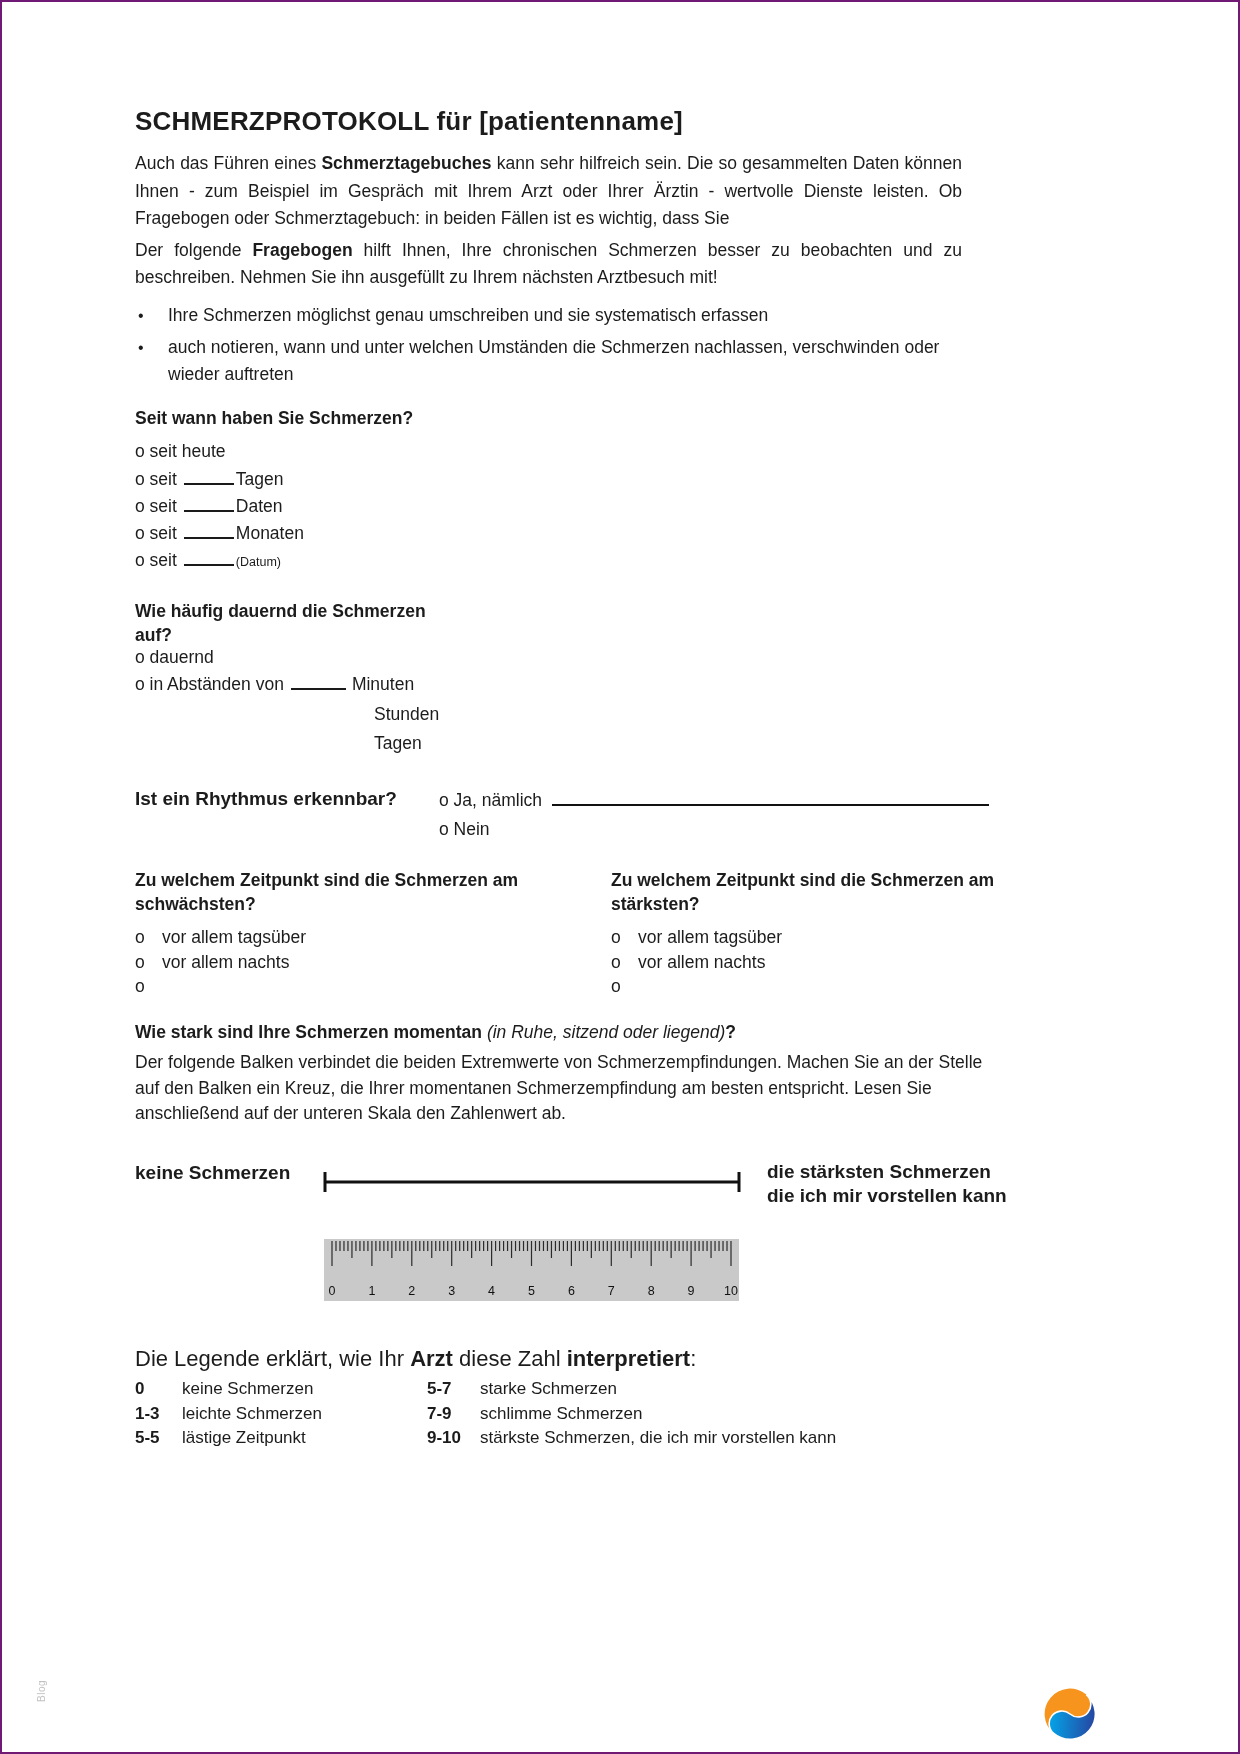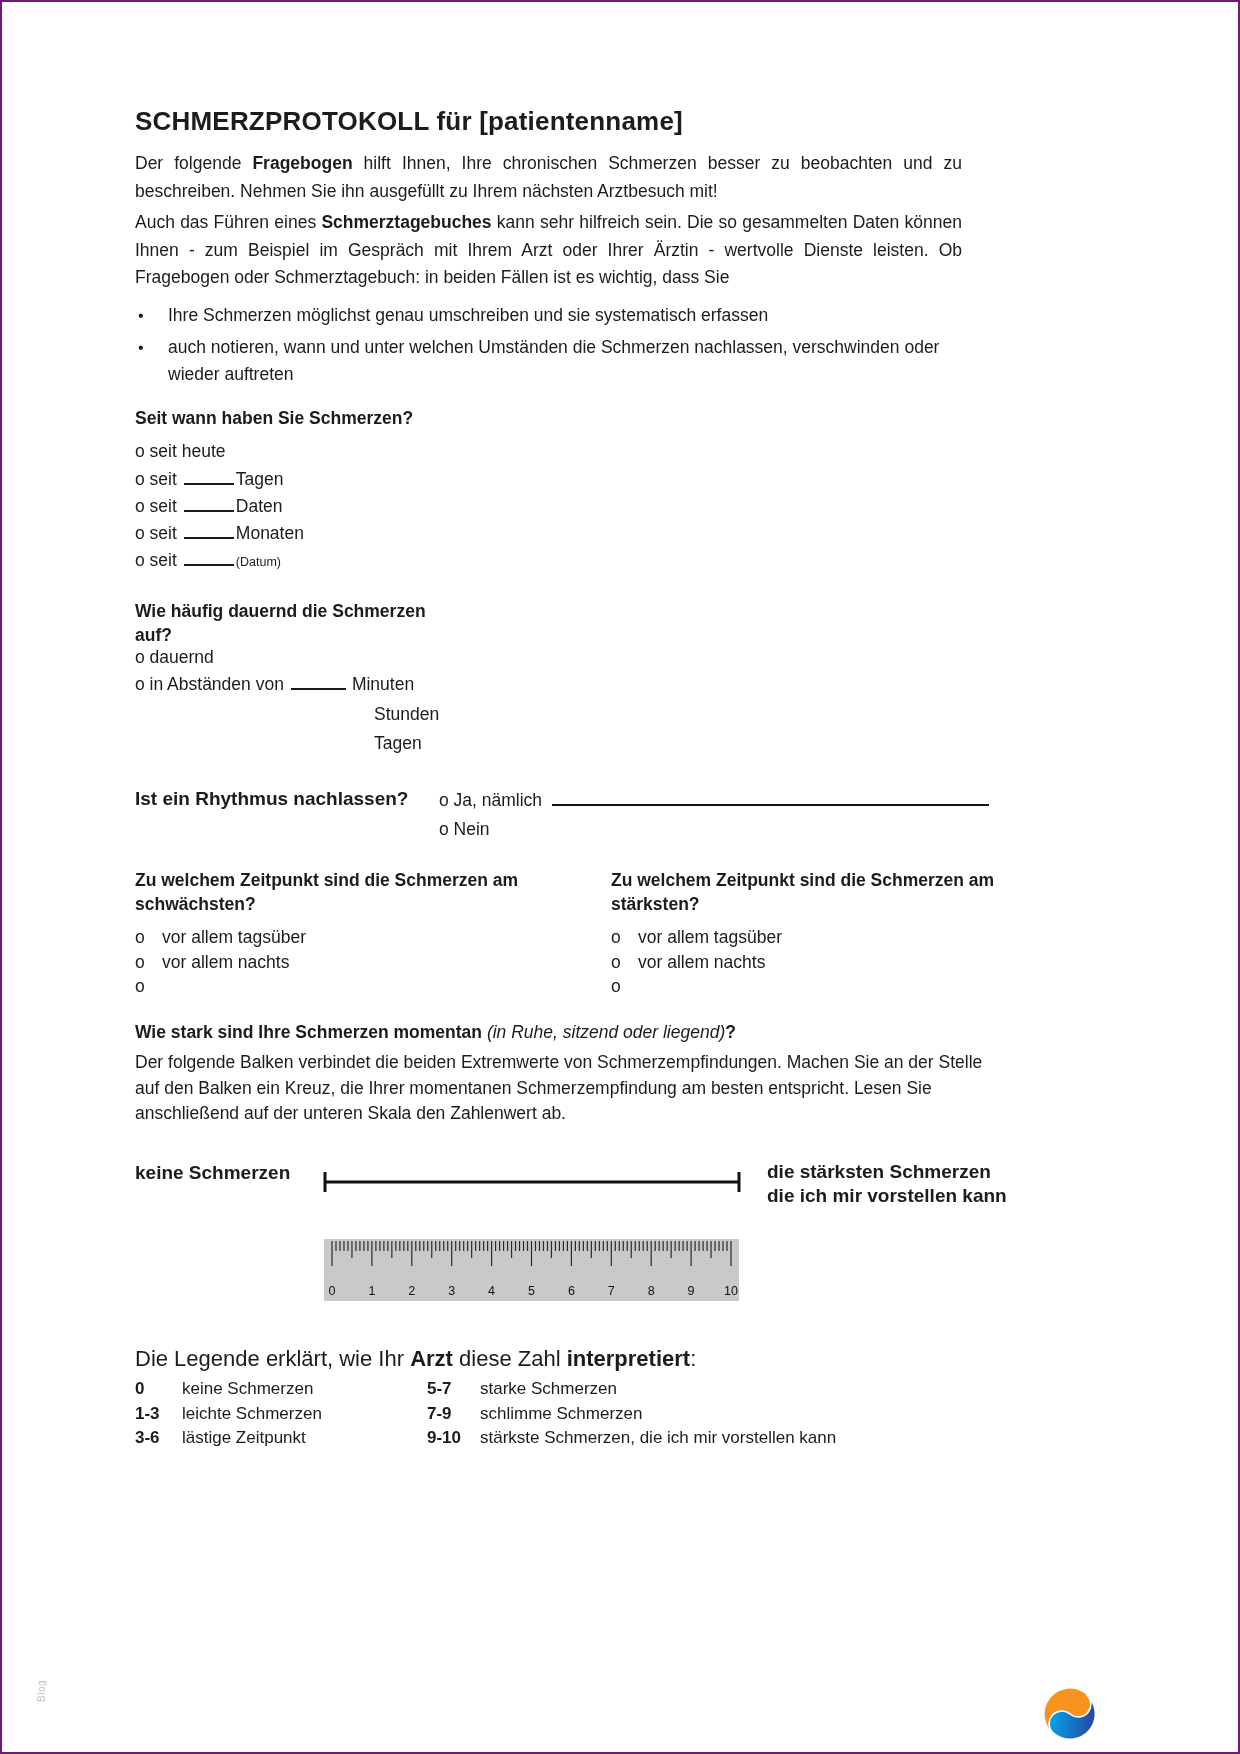--- a/index.html
+++ b/index.html
@@ -60,22 +60,22 @@
   .logo { position:absolute; left:1041px; top:1685px; width:54px; height:54px; }
 </style>
 </head>
 <body>
 
 <div class="page">
 
   <h1 class="title">SCHMERZPROTOKOLL für [patientenname]</h1>
 
   <div class="intro">
+    <p class="para"><span>Auch das Führen eines </span><b>Schmerztagebuches</b><span> kann sehr hilfreich sein. Die so gesammelten Daten können Ihnen - zum Beispiel im Gespräch mit Ihrem Arzt oder Ihrer Ärztin - wertvolle Dienste leisten. Ob Fragebogen oder Schmerztagebuch: in beiden Fällen ist es wichtig, dass Sie</span></p>
     <p class="para"><span>Der folgende </span><b>Fragebogen</b><span> hilft Ihnen, Ihre chronischen Schmerzen besser zu beobachten und zu beschreiben. Nehmen Sie ihn ausgefüllt zu Ihrem nächsten Arztbesuch mit!</span></p>
-    <p class="para"><span>Auch das Führen eines </span><b>Schmerztagebuches</b><span> kann sehr hilfreich sein. Die so gesammelten Daten können Ihnen - zum Beispiel im Gespräch mit Ihrem Arzt oder Ihrer Ärztin - wertvolle Dienste leisten. Ob Fragebogen oder Schmerztagebuch: in beiden Fällen ist es wichtig, dass Sie</span></p>
   </div>
 
   <div class="bullets">
     <div class="bullet-item">
       <span class="dot">•</span>
       <span>Ihre Schmerzen möglichst genau umschreiben und sie systematisch erfassen</span>
     </div>
     <div class="bullet-item">
       <span class="dot">•</span>
       <span>auch notieren, wann und unter welchen Umständen die Schmerzen nachlassen, verschwinden oder wieder auftreten</span>
@@ -90,21 +90,21 @@
     <div class="row"><span>o seit</span><span class="blank"></span><span>Monaten</span></div>
     <div class="row"><span>o seit</span><span class="blank"></span><span class="small-datum">(Datum)</span></div>
   </div>
 
   <div class="freq-h">Wie häufig dauernd die Schmerzen auf?</div>
   <div class="freq-r1">o dauernd</div>
   <div class="freq-r2"><span>o in Abständen von</span><span class="blank blank2"></span><span>Minuten</span></div>
   <div class="freq-u2">Stunden</div>
   <div class="freq-u3">Tagen</div>
 
-  <div class="rhythm-q">Ist ein Rhythmus nachlassen?</div>
+  <div class="rhythm-q">Ist ein Rhythmus erkennbar?</div>
   <div class="rhythm-yes"><span>o Ja, nämlich</span><span class="fill-line"></span></div>
   <div class="rhythm-no">o Nein</div>
 
   <div class="tp tp-left">
     <div class="tp-h">Zu welchem Zeitpunkt sind die Schmerzen am schwächsten?</div>
     <div class="tp-row">
         <span class="mk">o</span>
         <span>vor allem tagsüber</span>
       </div>
     <div class="tp-row">
@@ -265,21 +265,21 @@
     <b>0</b>
     <span>keine Schmerzen</span>
     <b>5-7</b>
     <span>starke Schmerzen</span>
 
     <b>1-3</b>
     <span>leichte Schmerzen</span>
     <b>7-9</b>
     <span>schlimme Schmerzen</span>
 
-    <b>3-6</b>
+    <b>5-5</b>
     <span>lästige Zeitpunkt</span>
     <b>9-10</b>
     <span>stärkste Schmerzen, die ich mir vorstellen kann</span>
   </div>
 
   <div class="watermark">Blog</div>
 
   <svg class="logo" viewBox="0 0 100 100">
     <defs>
       <linearGradient id="logoGrad" x1="0%" y1="100%" x2="100%" y2="0%">

